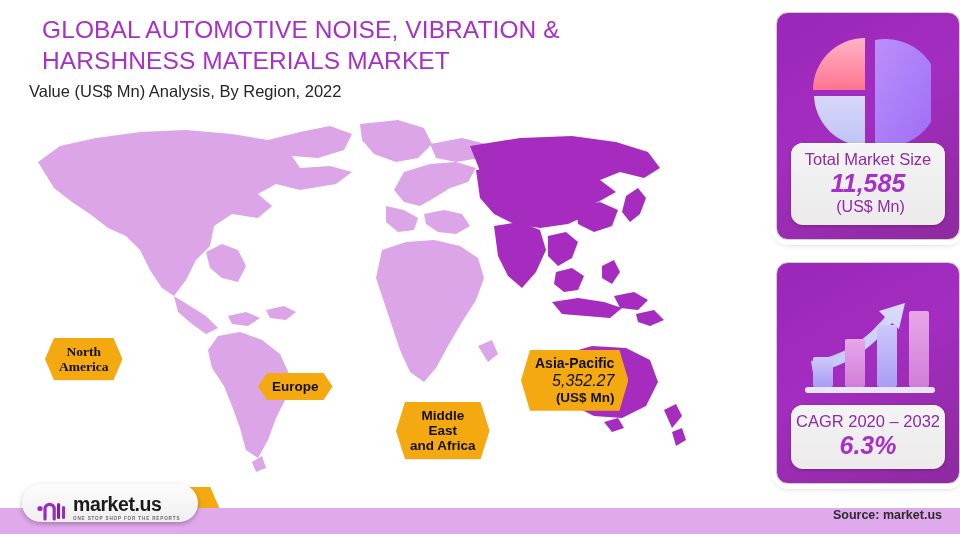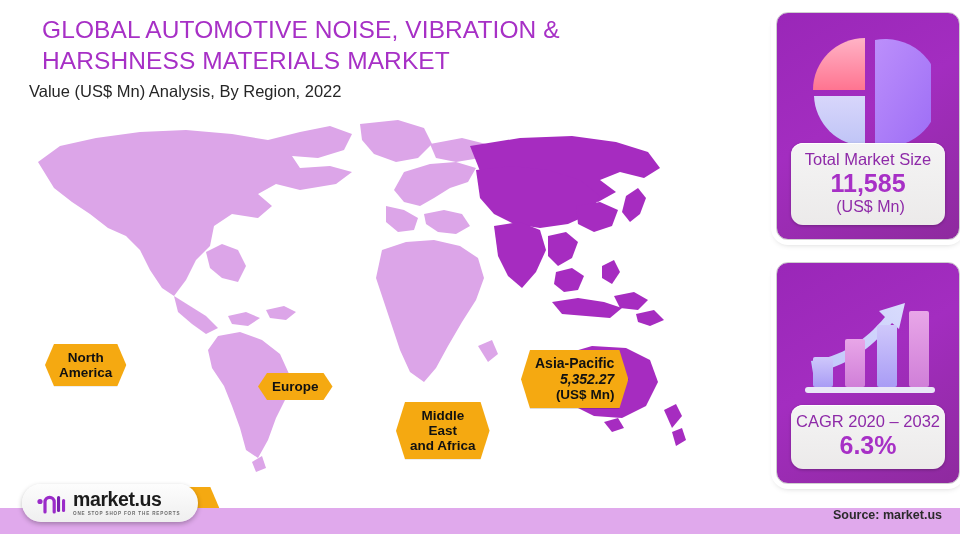--- a/index.html
+++ b/index.html
@@ -33,25 +33,25 @@
     color:#111;
     font-weight:bold;
     text-align:center;
     line-height:1.12;
     padding:6px 14px;
     clip-path:polygon(9px 0,calc(100% - 9px) 0,100% 50%,calc(100% - 9px) 100%,9px 100%,0 50%);
     filter:drop-shadow(2px 3px 2px rgba(0,0,0,.33));
     font-size:13.5px;
     white-space:nowrap;
   }
-  .hex .val{font-style:italic;font-weight:bold;font-size:14px;display:block;}
+  .hex .val{font-style:italic;font-weight:normal;font-size:16px;display:block;}
   .hex .unit{display:block;font-size:13.5px;}
   .hex .nm{display:block;}
 
-  #hex-north-america{left:45px;top:234px;}
+  #hex-north-america{left:45px;top:228px;font-family:Liberation Serif, serif;}
   #hex-europe{left:258px;top:238px;margin-top:25px;}
   #hex-middle-east{left:396px;top:292px;}
   #hex-south-america{left:138px;top:377px;}
   #hex-asia-pacific{left:521px;top:240px;font-size:14px;text-align:right;}
 
   
   .card{
     position:absolute;right:0;
     width:184px;
     border-radius:12px;
@@ -71,39 +71,39 @@
     background:linear-gradient(180deg,#f4f4f4 0%,#eceaea 100%);
     border-radius:12px;
     box-shadow:inset 0 1px 0 #fff,0 1px 3px rgba(0,0,0,.25);
     text-align:center;
     padding:7px 4px 9px;
   }
   .card-label .lead{
     font-size:16.5px;color:#8E2AA8;line-height:1.15;display:block;
   }
   .card-label .big{
-    font-size:25px;font-weight:bold;color:#A730C6;
+    font-size:25px;font-weight:bold;font-style:italic;color:#A730C6;
     line-height:1.18;display:inline-block;vertical-align:baseline;
   }
   .card-label .unit2{
     font-size:16px;color:#8E2AA8;font-style:normal;font-weight:normal;
     display:inline-block;margin-left:5px;vertical-align:baseline;
   }
 
   
   .footer-band{
     position:absolute;left:0;right:0;bottom:0;height:26px;
     background:#E0A9EC;
   }
   .logo-pill{
     position:absolute;left:22px;bottom:12px;
     width:176px;height:38px;border-radius:19px;
     background:linear-gradient(180deg,#fdfdfd 0%,#efefef 100%);
     box-shadow:0 2px 5px rgba(0,0,0,.28);
-    display:flex;align-items:center;gap:7px;
+    display:flex;align-items:flex-end;gap:7px;
     padding-left:14px;box-sizing:border-box;
   }
   .logo-text{display:flex;flex-direction:column;line-height:1;}
   .logo-name{font-size:19.5px;font-weight:bold;color:#1b1b1b;letter-spacing:-.4px;}
   .logo-tag{font-size:4.6px;color:#6b6b6b;letter-spacing:.85px;margin-top:2.5px;font-weight:bold;}
   .source{
     position:absolute;right:18px;bottom:12px;
     font-size:12.5px;font-weight:bold;color:#2b2b2b;
   }
 </style>

